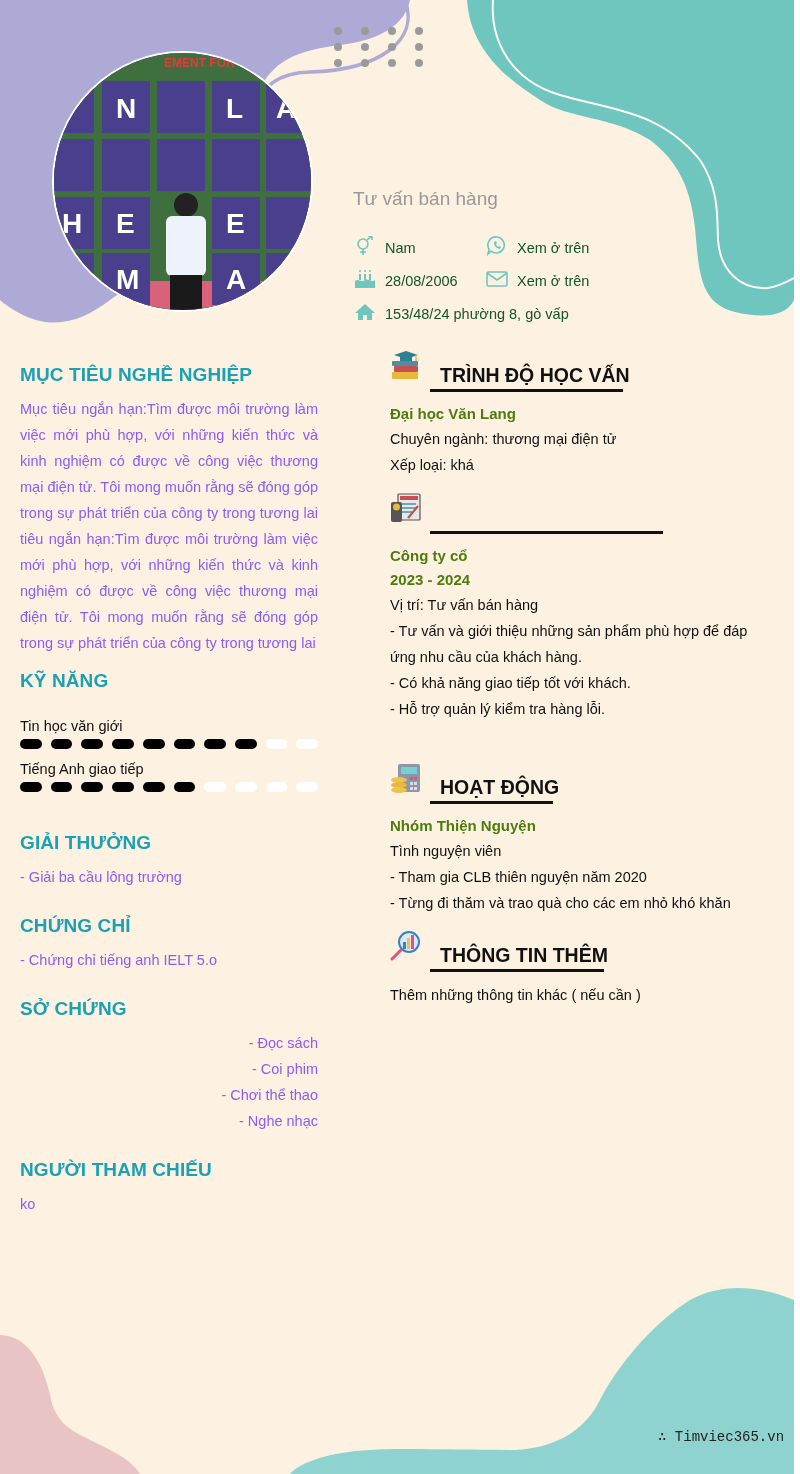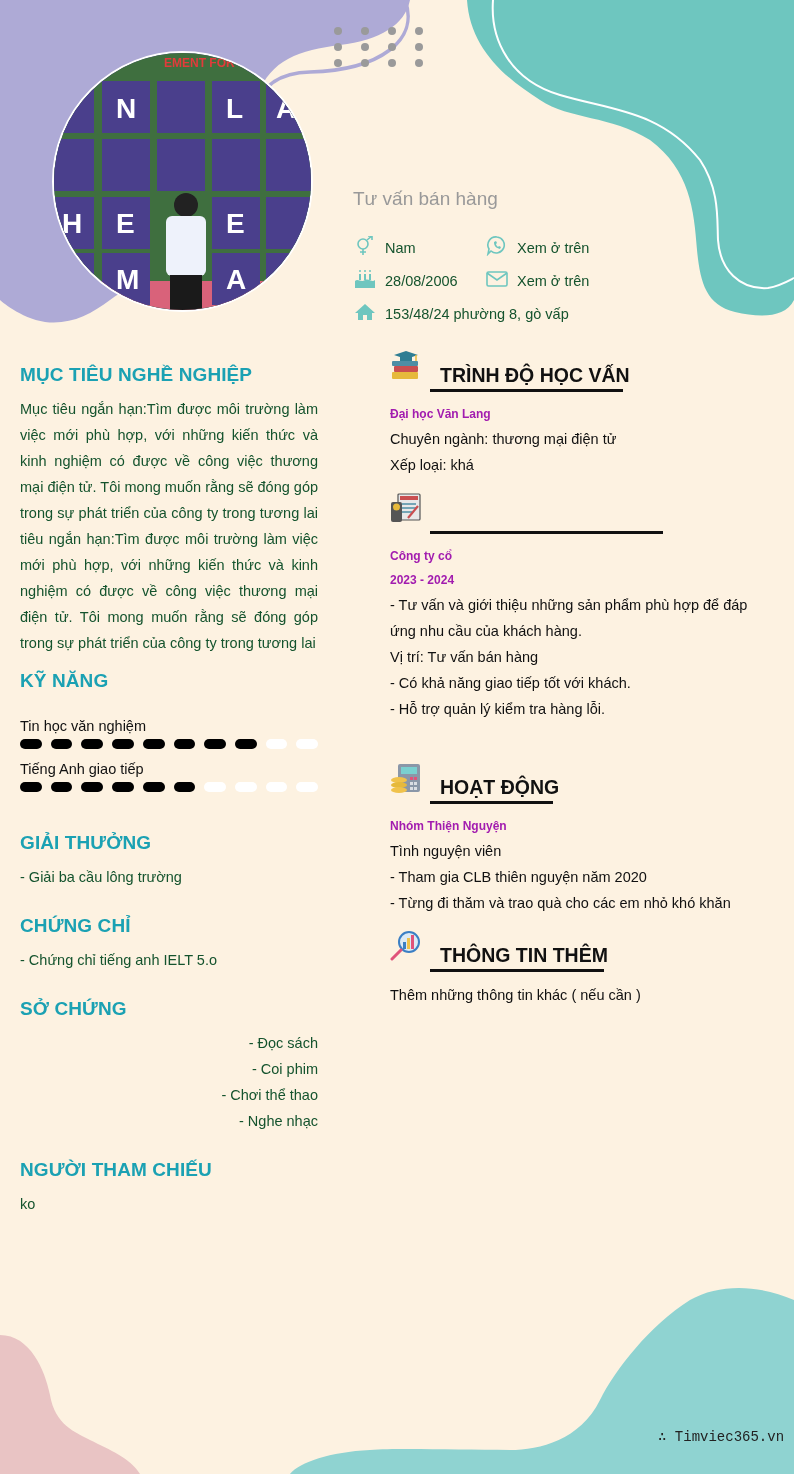--- a/index.html
+++ b/index.html
@@ -21,35 +21,35 @@
   
   .name { position: absolute; left: 353px; top: 146px; font-size: 29px; font-weight: bold; color: #6ec6bf; letter-spacing: 0.3px; }
   .title { position: absolute; left: 353px; top: 188px; font-size: 19px; color: #999; }
   .info-item { position: absolute; display: flex; align-items: flex-end; font-size: 14.5px; color: #14532d; }
   .info-item .ic { width: 24px; height: 20px; margin-right: 8px; display: inline-flex; align-items: center; justify-content: center; }
   .info-item .ic svg { width: 22px; height: 20px; }
 
   
   .left { position: absolute; left: 20px; top: 364px; width: 298px; }
   .lh { font-size: 19px; font-weight: bold; color: #1ba1b3; letter-spacing: 0.1px; }
-  .ltext { font-size: 14.5px; line-height: 26px; color: #14532d; }
+  .ltext { font-size: 14.5px; line-height: 26px; color: #8b5cf6; }
   .justify { text-align: justify; }
   .skill-name { font-size: 14.5px; margin-top: 0; }
   .dots { display: flex; gap: 9px; margin-top: 5px; }
   .dot { width: 22px; height: 10px; border-radius: 5px; background: #000; }
   .dot.off { background: #fff; }
 
   
   .right { position: absolute; left: 390px; width: 380px; }
   .rsec-head { position: relative; height: 40px; }
   .rsec-head .ricon { position: absolute; left: 0; top: 0; width: 32px; height: 32px; }
   .rsec-head .rtitle { position: absolute; left: 50px; top: 14px; font-size: 19.5px; font-weight: bold; color: #111; white-space: nowrap; }
   .rsec-head .rline { position: absolute; left: 40px; top: 39px; height: 2.5px; background: #111; }
   .rtext { font-size: 14.5px; line-height: 26px; color: #111; }
-  .rbold { font-size: 12px; font-weight: bold; color: #a21caf; line-height: 24px; }
+  .rbold { font-size: 15px; font-weight: bold; color: #4d7c0f; line-height: 24px; }
 
   .watermark { position: absolute; left: 658px; top: 1428px; font-family: "Liberation Mono", "DejaVu Sans Mono", monospace; font-size: 14px; color: #222; }
 </style>
 </head>
 <body>
 
 <div class="page">
 
   <svg class="deco" width="794" height="1474" viewBox="0 0 794 1474">
 
@@ -175,21 +175,21 @@
 
   <div class="left">
     <section>
       <div class="lh">MỤC TIÊU NGHỀ NGHIỆP</div>
       <p class="ltext justify" style="margin-top:10px;">Mục tiêu ngắn hạn:Tìm được môi trường làm việc mới phù hợp, với những kiến thức và kinh nghiệm có được về công việc thương mại điện tử. Tôi mong muốn rằng sẽ đóng góp trong sự phát triển của công ty trong tương lai tiêu ngắn hạn:Tìm được môi trường làm việc mới phù hợp, với những kiến thức và kinh nghiệm có được về công việc thương mại điện tử. Tôi mong muốn rằng sẽ đóng góp trong sự phát triển của công ty trong tương lai</p>
     </section>
 
     <section style="margin-top:14px;">
       <div class="lh">KỸ NĂNG</div>
       <div style="margin-top:26px;">
-        <div class="skill-name">Tin học văn nghiệm</div>
+        <div class="skill-name">Tin học văn giới</div>
         <div class="dots">
           <span class="dot"></span>
           <span class="dot"></span>
           <span class="dot"></span>
           <span class="dot"></span>
           <span class="dot"></span>
           <span class="dot"></span>
           <span class="dot"></span>
           <span class="dot"></span>
           <span class="dot off"></span>
@@ -267,22 +267,22 @@
         <path d="M12 12 L26 12 M12 16 L26 16 M12 20 L22 20" stroke="#4d8ea5" stroke-width="1.5"></path>
         <rect x="1" y="10" width="11" height="20" rx="2" fill="#555"></rect>
         <circle cx="6.5" cy="15" r="3.5" fill="#e6b93c"></circle>
         <path d="M18 26 L28 14" stroke="#c94e50" stroke-width="2.2"></path>
       </svg>
       <div class="rline" style="width:233px;"></div>
     </div>
     <div style="margin-top:12px;">
       <div class="rbold">Công ty cổ</div>
       <div class="rbold">2023 - 2024</div>
+      <div class="rtext">Vị trí: Tư vấn bán hàng</div>
       <div class="rtext">- Tư vấn và giới thiệu những sản phẩm phù hợp để đáp ứng nhu cầu của khách hàng.</div>
-      <div class="rtext">Vị trí: Tư vấn bán hàng</div>
       <div class="rtext">- Có khả năng giao tiếp tốt với khách.</div>
       <div class="rtext">- Hỗ trợ quản lý kiểm tra hàng lỗi.</div>
     </div>
   </section>
 
   <section class="right" style="top:762px;">
     <div class="rsec-head">
       <svg class="ricon" viewBox="0 0 32 32">
         <rect x="8" y="2" width="22" height="28" rx="2" fill="#8a97a8"></rect>
         <rect x="11" y="5" width="16" height="7" fill="#7ad0d0"></rect>

